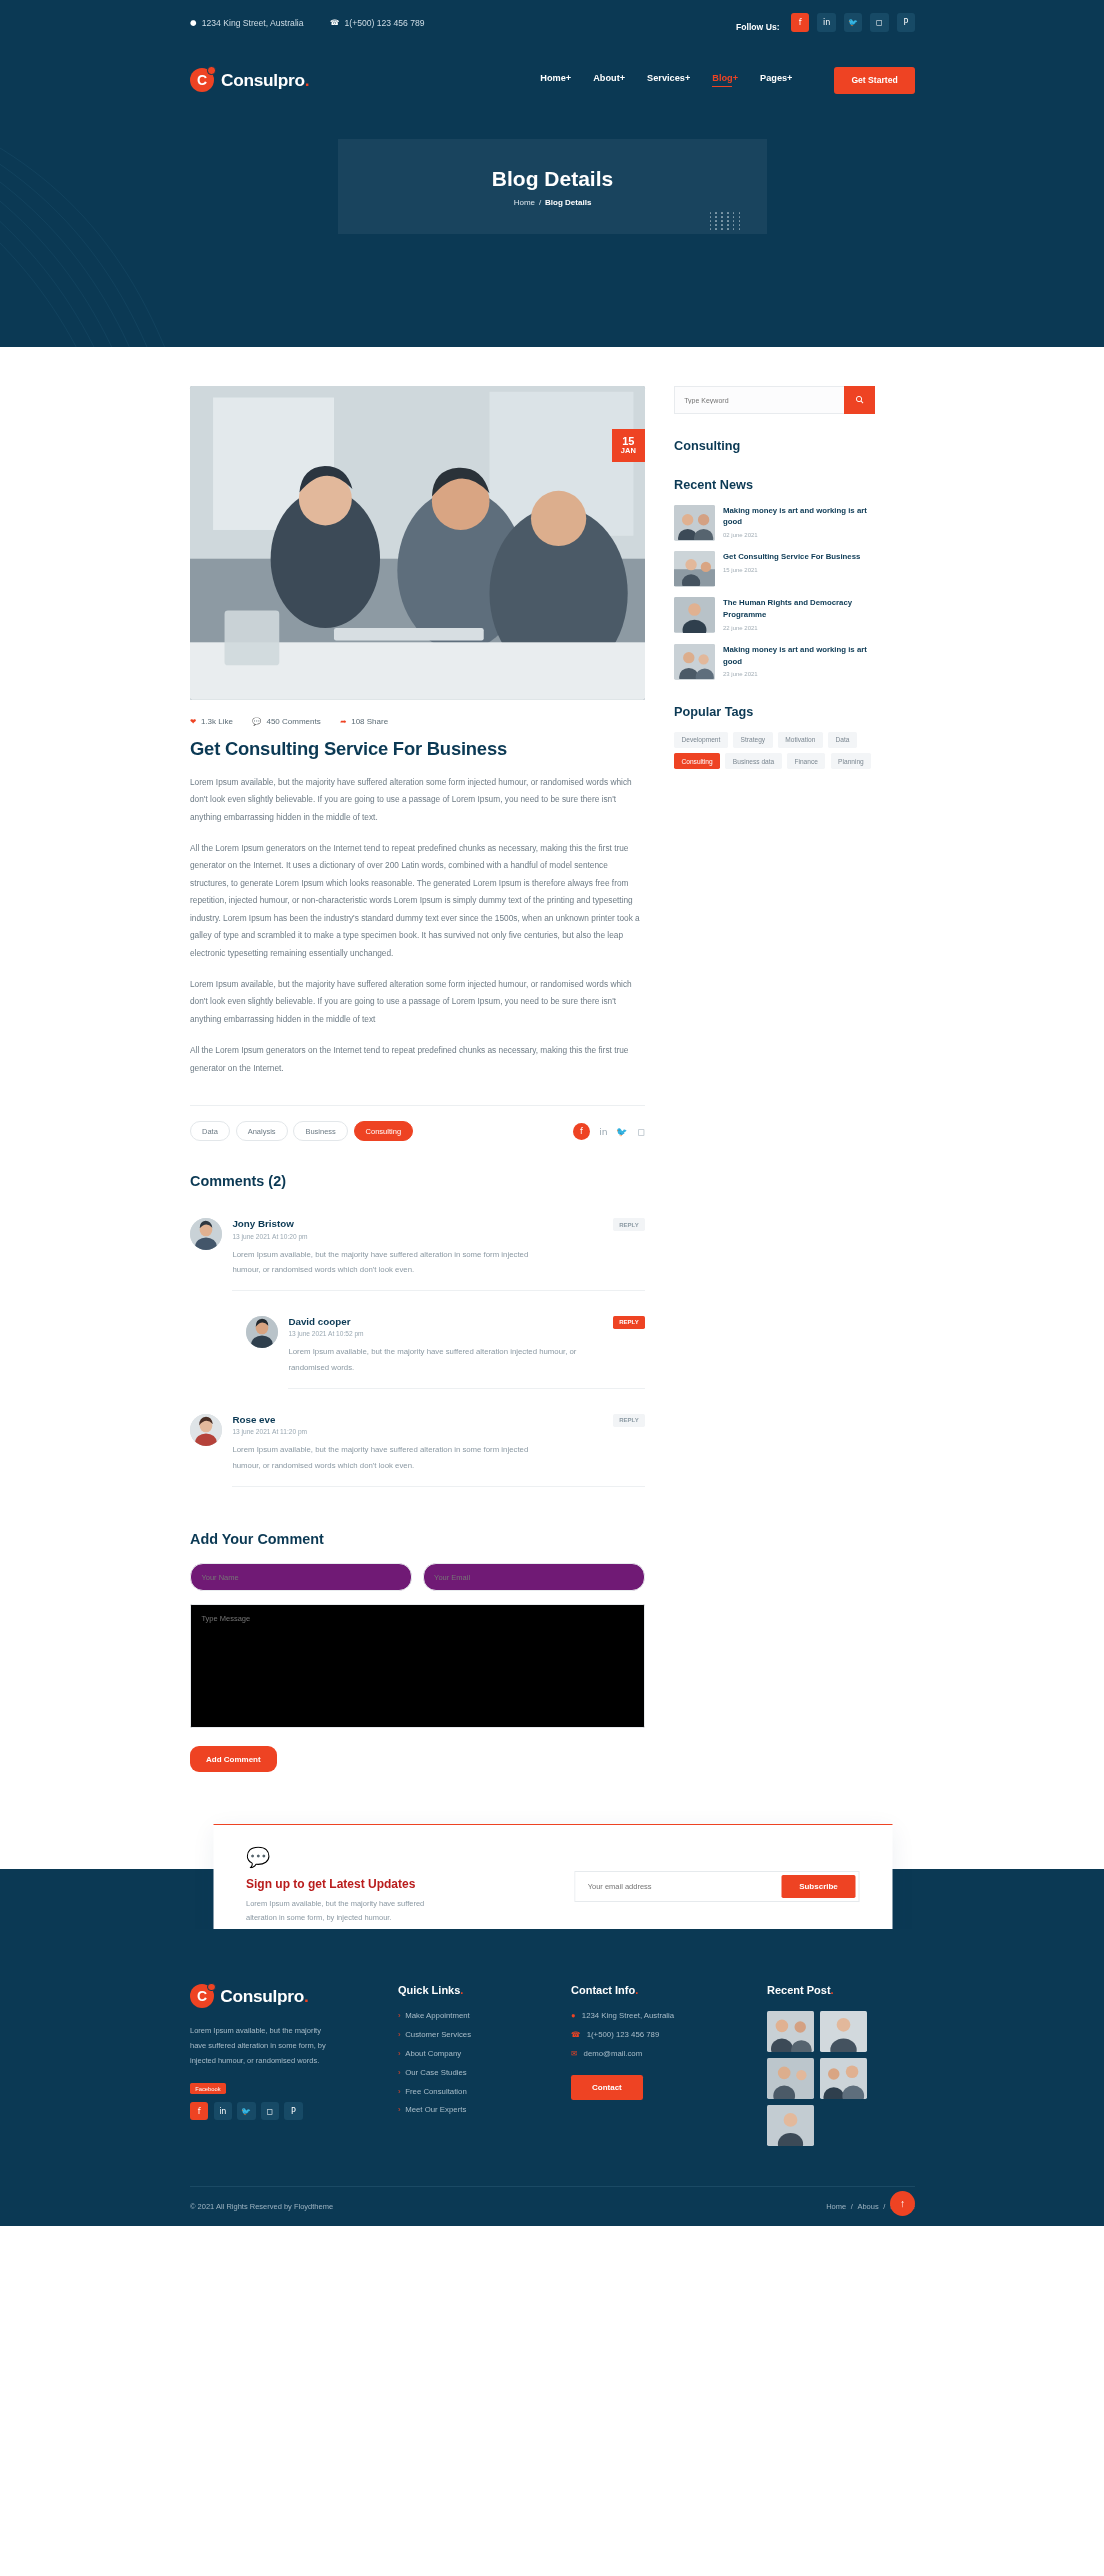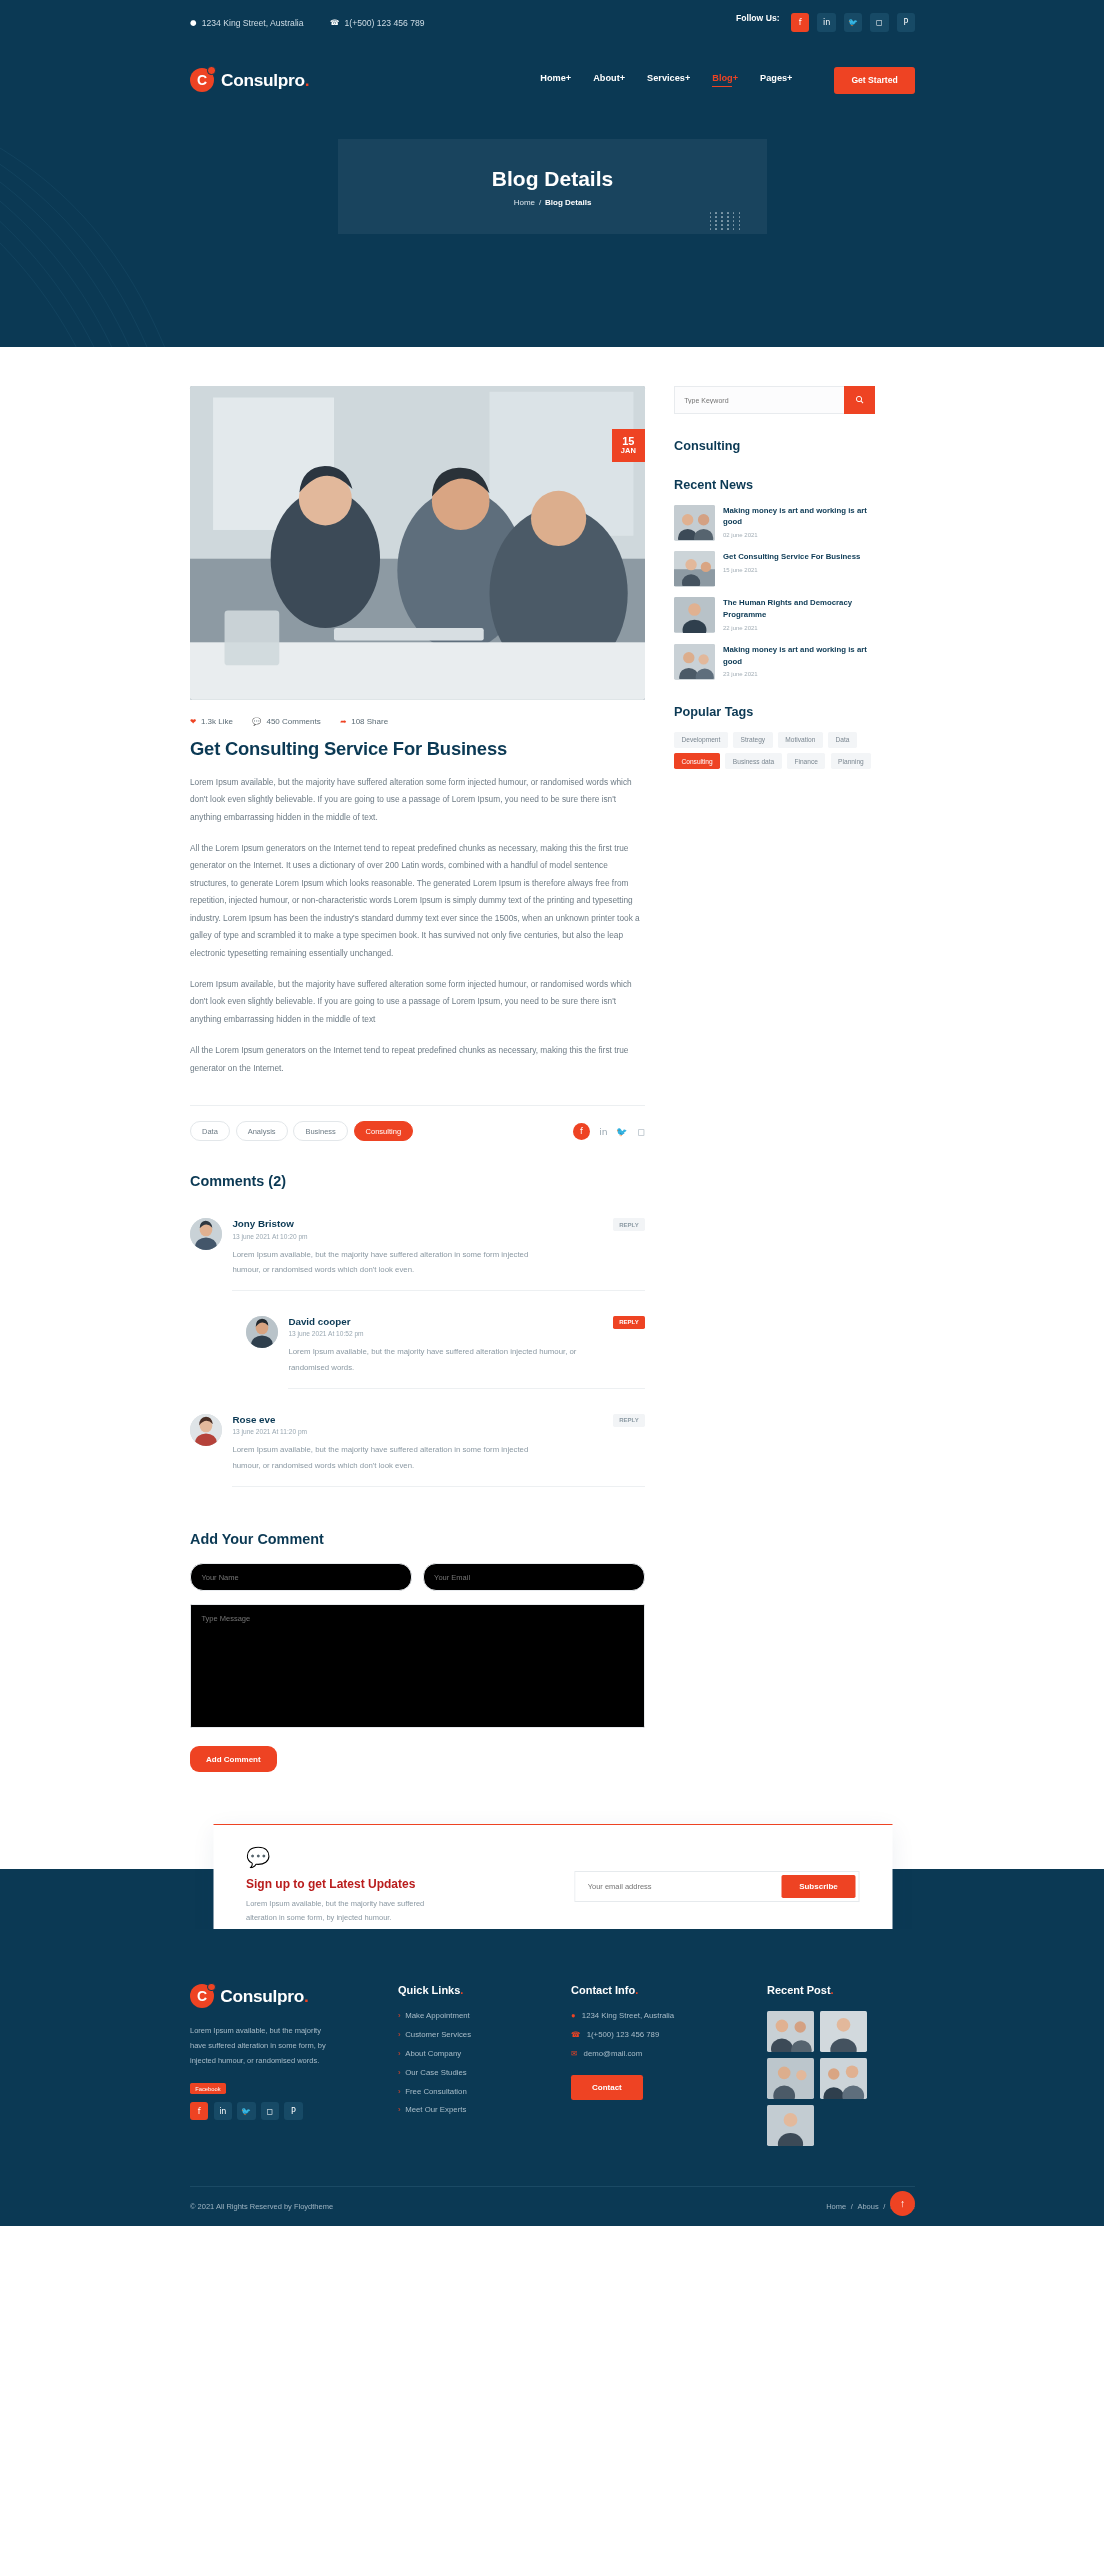--- a/index.html
+++ b/index.html
@@ -17,21 +17,21 @@
     background: #0b3954;
     height: 45px;
     display: flex;
     align-items: center;
     padding: 0 190px;
     color: #cfdde6;
     font-size: 8.6px;
   }
   .topbar .left { display: flex; gap: 26.5px; align-items: center; }
   .topbar .info { display: flex; align-items: center; gap: 5.2px; }
-  .topbar .right { margin-left: auto; display: flex; align-items: flex-start; gap: 8px; }
+  .topbar .right { margin-left: auto; display: flex; align-items: flex-end; gap: 8px; }
   .topbar .follow { color: #fff; font-weight: bold; font-size: 8.6px; margin-right: 3.5px; }
   .soc {
     width: 18.4px; height: 18.4px; border-radius: 2.9px;
     display: inline-flex; align-items: center; justify-content: center;
     font-size: 8px; color: #fff; font-family: "DejaVu Sans", sans-serif;
   }
   .soc.fb { background: #ee4323; }
   .soc.dark { background: #174a66; }
 
   
@@ -172,21 +172,21 @@
     margin-left: auto; background: #f2f4f6; color: #8b99a3;
     border: none; font-size: 6px; font-weight: bold; border-radius: 1.7px;
     padding: 3.5px 6.3px; cursor: pointer; font-family: "Liberation Sans", sans-serif;
   }
   .reply-btn.hot { background: #ee4323; color: #fff; }
   .cmt-text { font-size: 7.8px; line-height: 1.95; color: #8b99a3; margin-top: 7px; max-width: 322px; }
 
   
   .form-row { display: flex; gap: 10.4px; margin-top: 4.6px; }
   .inp {
-    height: 28px; border: 0.6px solid #e8ebee; background: #000000; border-radius: 13px;
+    height: 28px; border: 0.6px solid #e8ebee; background: #701a75; border-radius: 13px;
     padding: 0 10.4px; font-size: 7.5px; color: #9aa8b2; width: 100%;
     font-family: "Liberation Sans", sans-serif;
   }
   .txta {
     margin-top: 13px; width: 100%; height: 124px;
     border: 0.6px solid #e8ebee; background: #000000; border-radius: 1.7px;
     padding: 9.2px 10.4px; font-size: 7.5px; color: #9aa8b2; resize: none;
     font-family: "Liberation Sans", sans-serif;
   }
   .btn-comment {

